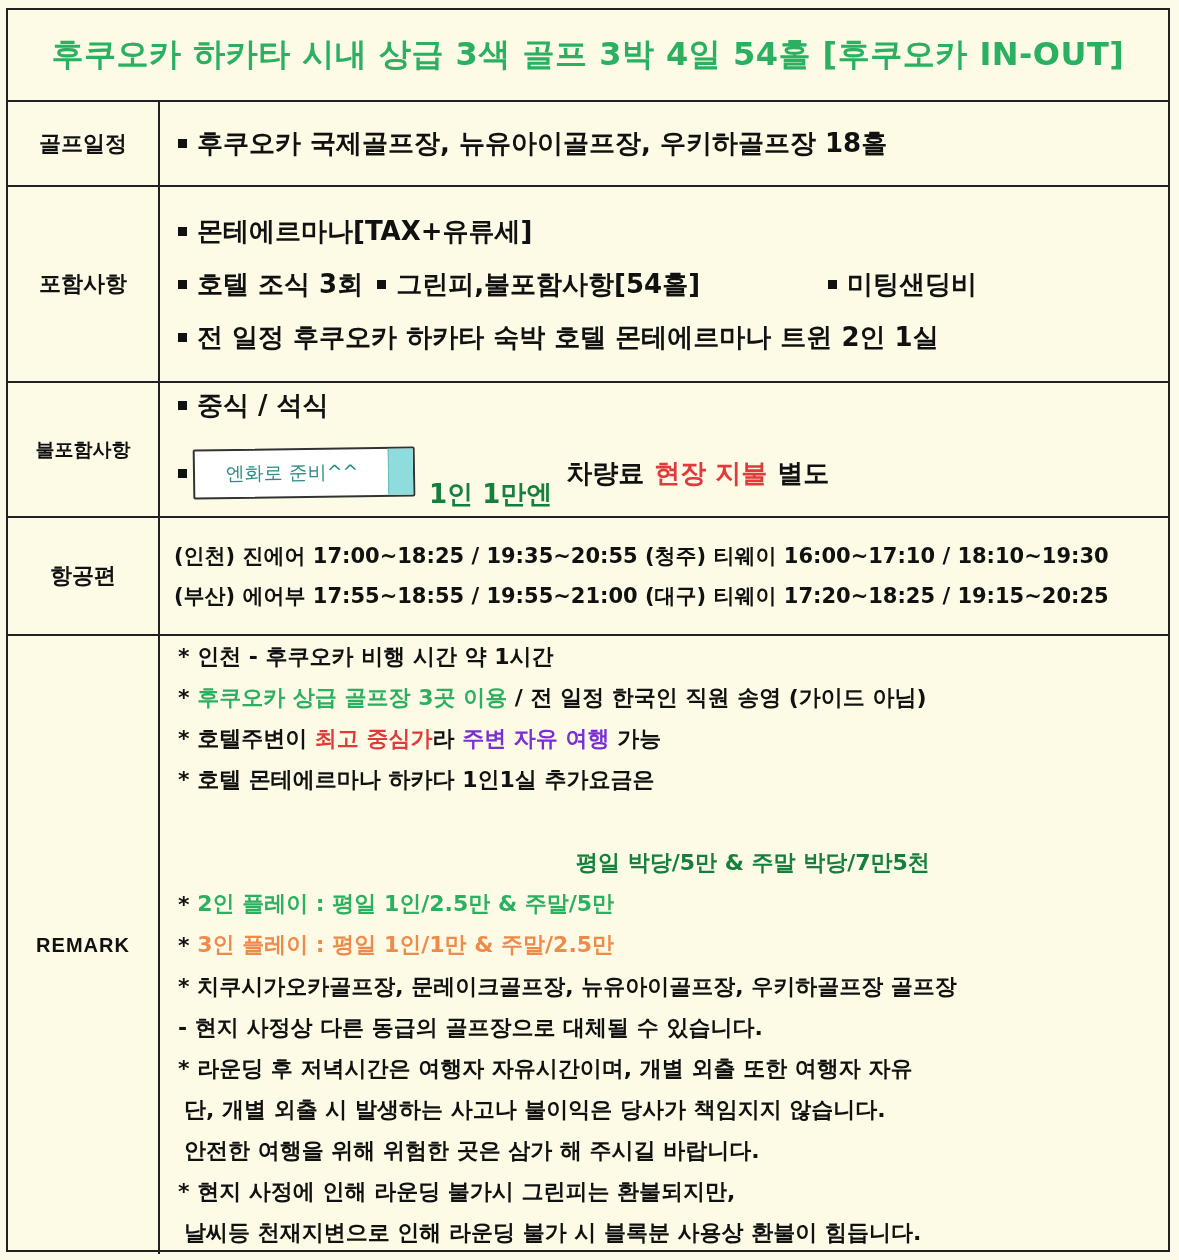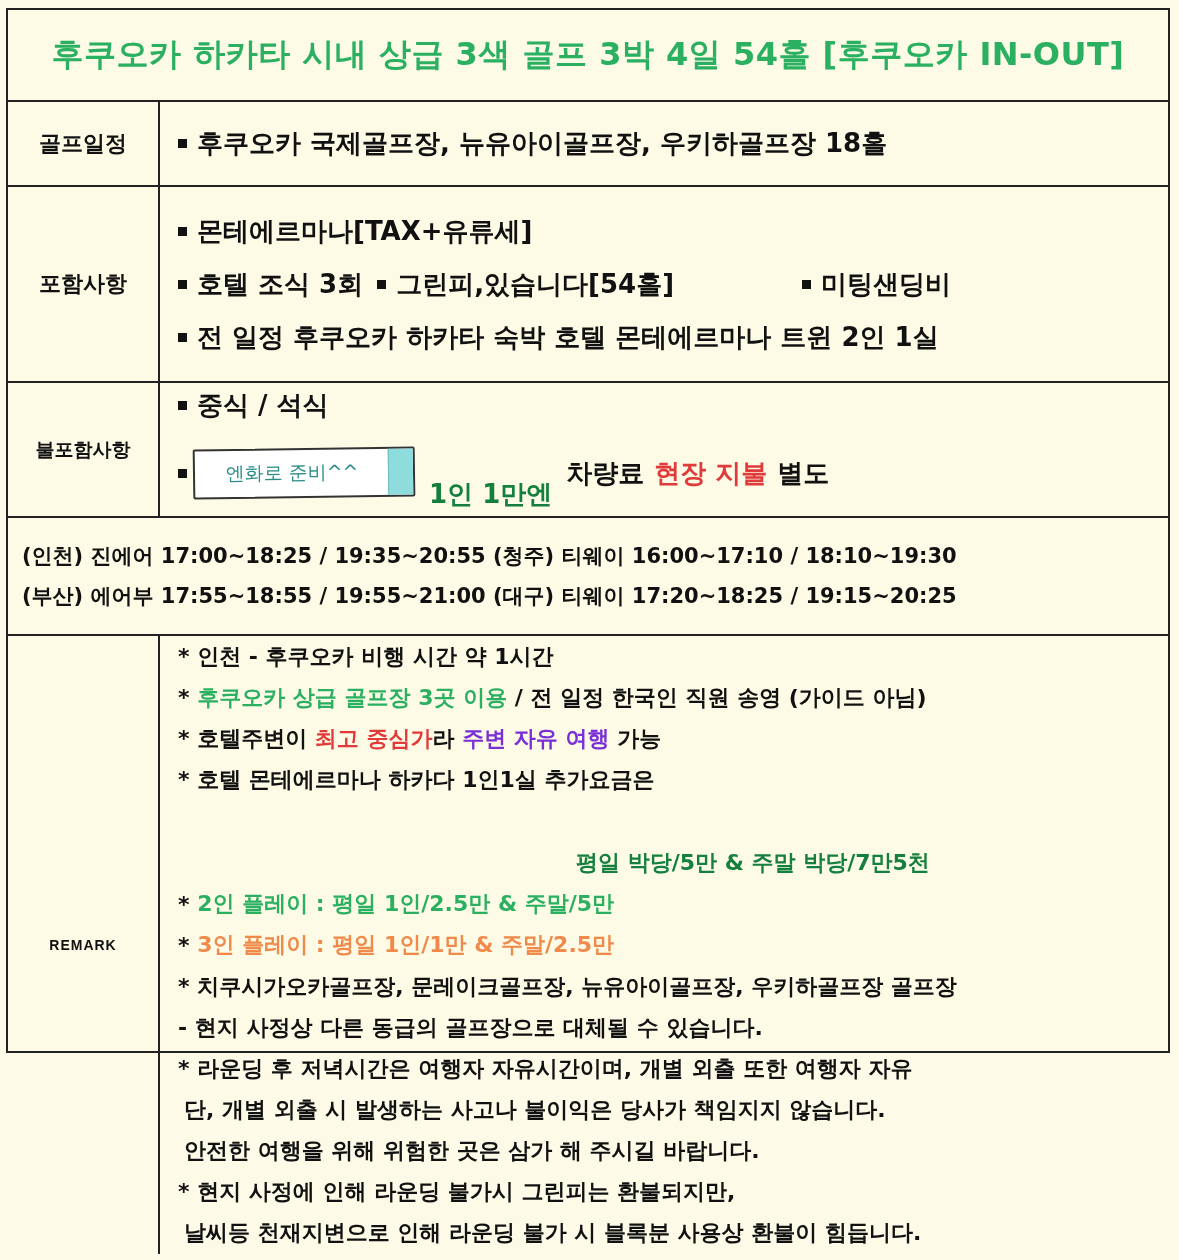--- a/index.html
+++ b/index.html
@@ -5,41 +5,41 @@
   html, body { margin: 0; padding: 0; }
   body {
     width: 1179px; height: 1260px;
     background: #fdfbe8;
     font-family: "DejaVu Sans", "Liberation Sans", sans-serif;
     color: #111;
     overflow: hidden;
   }
   .sheet {
     position: absolute; left: 6px; top: 8px;
-    width: 1164px; height: 1045px;
+    width: 1164px; height: 1244px;
     border: 2px solid #222;
     box-sizing: border-box;
     background: #fdfbe6;
   }
   .title-row {
     height: 90px; border-bottom: 2px solid #222;
     display: flex; align-items: center; justify-content: center;
     font-size: 32px; font-weight: bold; color: #2bb061;
     letter-spacing: 0.5px;
   }
   .row { display: flex; border-bottom: 2px solid #222; box-sizing: border-box; }
   .row:last-child { border-bottom: none; }
   .label {
     width: 150px; flex: 0 0 150px;
     border-right: 2px solid #222;
     display: flex; align-items: center; justify-content: center;
     font-size: 22px; font-weight: bold; color: #111;
   }
   .label.small { font-size: 19px; }
-  .label.remark { font-size: 14px; letter-spacing: 1px; font-family: "Liberation Sans", sans-serif; }
+  .label.remark { font-size: 20px; letter-spacing: 1px; font-family: "Liberation Sans", sans-serif; }
   .content { flex: 1; padding-left: 18px; display: flex; flex-direction: column; justify-content: center; }
   .line { font-size: 26px; font-weight: bold; white-space: nowrap; display: flex; align-items: center; }
   .bullet { display: inline-block; width: 9px; height: 9px; background: #111; margin-right: 10px; flex: 0 0 auto; }
   .gap { display: inline-block; }
   .r-schedule { height: 85px; }
   .r-incl { height: 196px; }
   .r-incl .line { margin: 9px 0; }
   .r-excl { height: 135px; }
   .r-excl .line { margin: 6px 0; }
   .r-flight { height: 118px; }
@@ -90,21 +90,21 @@
     <div class="content">
       <div class="line">
         <span class="bullet"></span>
         <span>몬테에르마나[TAX+유류세]</span>
       </div>
       <div class="line">
         <span class="bullet"></span>
         <span>호텔 조식 3회</span>
         <span class="gap" style="width:14px"></span>
         <span class="bullet"></span>
-        <span>그린피,있습니다[54홀]</span>
+        <span>그린피,불포함사항[54홀]</span>
         <span class="gap" style="width:128px"></span>
         <span class="bullet"></span>
         <span>미팅샌딩비</span>
       </div>
       <div class="line">
         <span class="bullet"></span>
         <span>전 일정 후쿠오카 하카타 숙박 호텔 몬테에르마나 트윈 2인 1실</span>
       </div>
     </div>
   </div>
@@ -127,20 +127,21 @@
         <span>차량료</span>
         <span class="gap" style="width:10px"></span>
         <span class="c-red">현장 지불</span>
         <span class="gap" style="width:10px"></span>
         <span>별도</span>
       </div>
     </div>
   </div>
 
   <div class="row r-flight">
+    <div class="label">항공편</div>
     <div class="content" style="padding-left:14px">
       <div class="line">(인천) 진에어 17:00~18:25 / 19:35~20:55 (청주) 티웨이 16:00~17:10 / 18:10~19:30</div>
       <div class="line">(부산) 에어부 17:55~18:55 / 19:55~21:00 (대구) 티웨이 17:20~18:25 / 19:15~20:25</div>
     </div>
   </div>
 
   <div class="row r-remark">
     <div class="label remark">REMARK</div>
     <div class="content">
       <div class="line">* 인천 - 후쿠오카 비행 시간 약 1시간</div>

